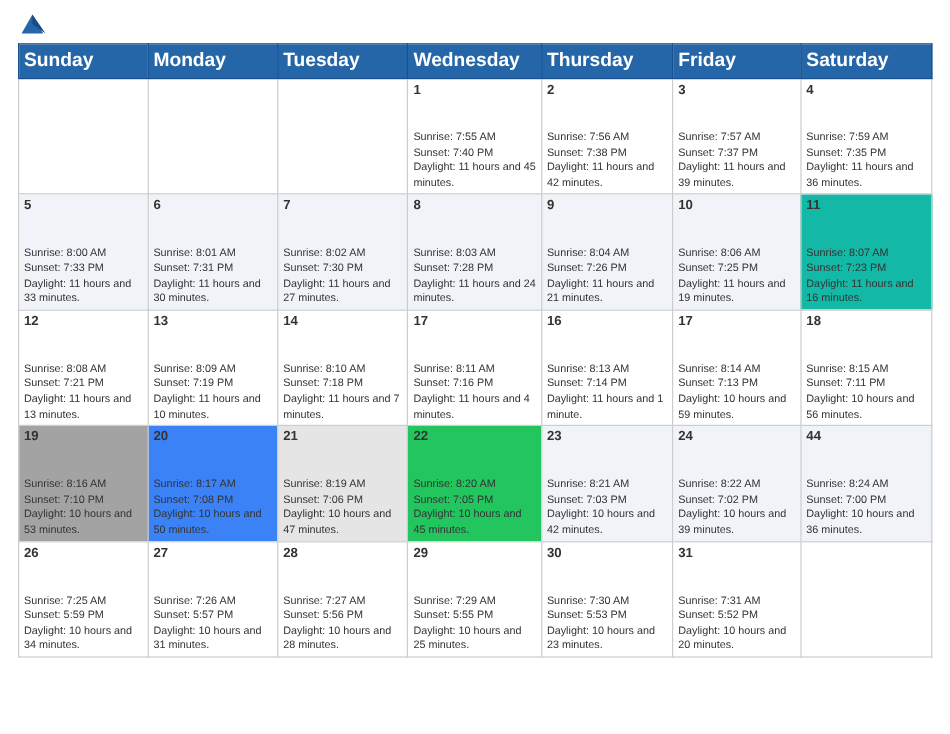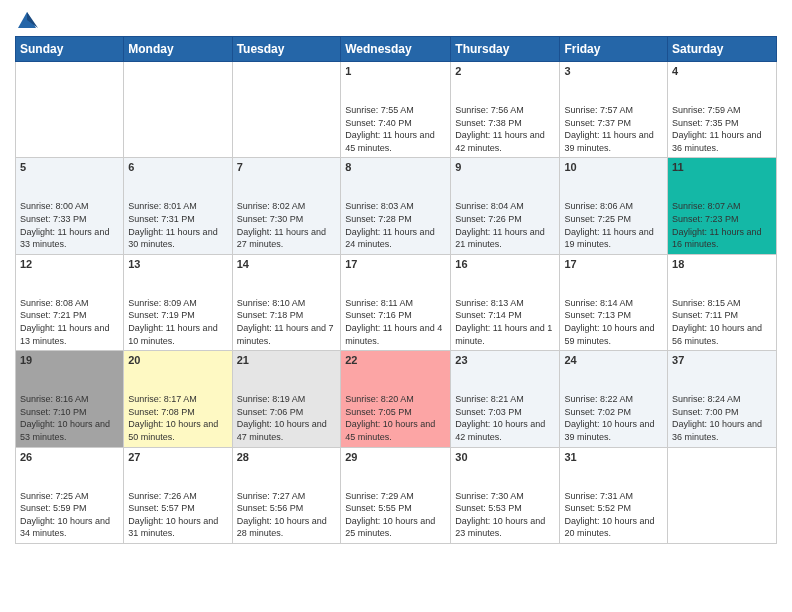--- a/index.html
+++ b/index.html
@@ -45,21 +45,21 @@
       color: #555;
     }
     .calendar {
       width: 100%;
       border-collapse: collapse;
       border: 1px solid #ccc;
     }
     .calendar th {
       background-color: #2566a8;
       color: #fff;
-      font-size: 12px;
+      font-size: 16px;
       font-weight: bold;
       padding: 5px 4px;
       text-align: left;
       border: 1px solid #1a5090;
     }
     .calendar td {
       vertical-align: top;
       border: 1px solid #ccc;
       padding: 3px 4px;
       font-size: 9.5px;
@@ -203,42 +203,42 @@
           <td>
             <span class="day-number">18</span>
             <div class="day-info">Sunrise: 8:15 AM<br>Sunset: 7:11 PM<br>Daylight: 10 hours and 56 minutes.</div>
           </td>
         </tr>
         <tr>
           <td style="background: #a3a3a3;">
             <span class="day-number">19</span>
             <div class="day-info">Sunrise: 8:16 AM<br>Sunset: 7:10 PM<br>Daylight: 10 hours and 53 minutes.</div>
           </td>
-          <td style="background: #fef9c3;">
+          <td style="background: #3b82f6;">
             <span class="day-number">20</span>
             <div class="day-info">Sunrise: 8:17 AM<br>Sunset: 7:08 PM<br>Daylight: 10 hours and 50 minutes.</div>
           </td>
           <td style="background: #e5e5e5;">
             <span class="day-number">21</span>
             <div class="day-info">Sunrise: 8:19 AM<br>Sunset: 7:06 PM<br>Daylight: 10 hours and 47 minutes.</div>
           </td>
-          <td style="background: #fca5a5;">
+          <td style="background: #22c55e;">
             <span class="day-number">22</span>
             <div class="day-info">Sunrise: 8:20 AM<br>Sunset: 7:05 PM<br>Daylight: 10 hours and 45 minutes.</div>
           </td>
           <td style="background: rgb(240, 244, 248);">
             <span class="day-number">23</span>
             <div class="day-info">Sunrise: 8:21 AM<br>Sunset: 7:03 PM<br>Daylight: 10 hours and 42 minutes.</div>
           </td>
           <td style="background: rgb(240, 244, 248);">
             <span class="day-number">24</span>
             <div class="day-info">Sunrise: 8:22 AM<br>Sunset: 7:02 PM<br>Daylight: 10 hours and 39 minutes.</div>
           </td>
           <td style="background: rgb(240, 244, 248);">
-            <span class="day-number">37</span>
+            <span class="day-number">44</span>
             <div class="day-info">Sunrise: 8:24 AM<br>Sunset: 7:00 PM<br>Daylight: 10 hours and 36 minutes.</div>
           </td>
         </tr>
         <tr>
           <td>
             <span class="day-number">26</span>
             <div class="day-info">Sunrise: 7:25 AM<br>Sunset: 5:59 PM<br>Daylight: 10 hours and 34 minutes.</div>
           </td>
           <td>
             <span class="day-number">27</span>

